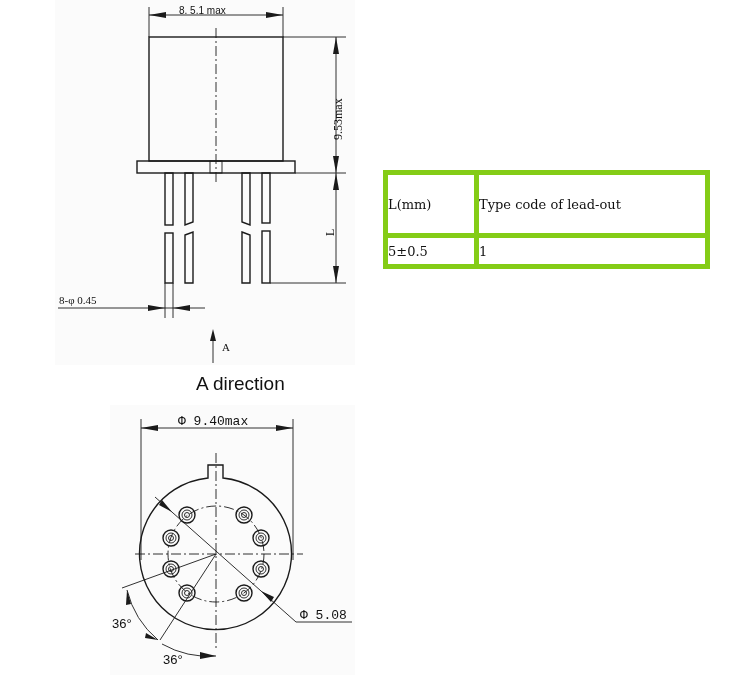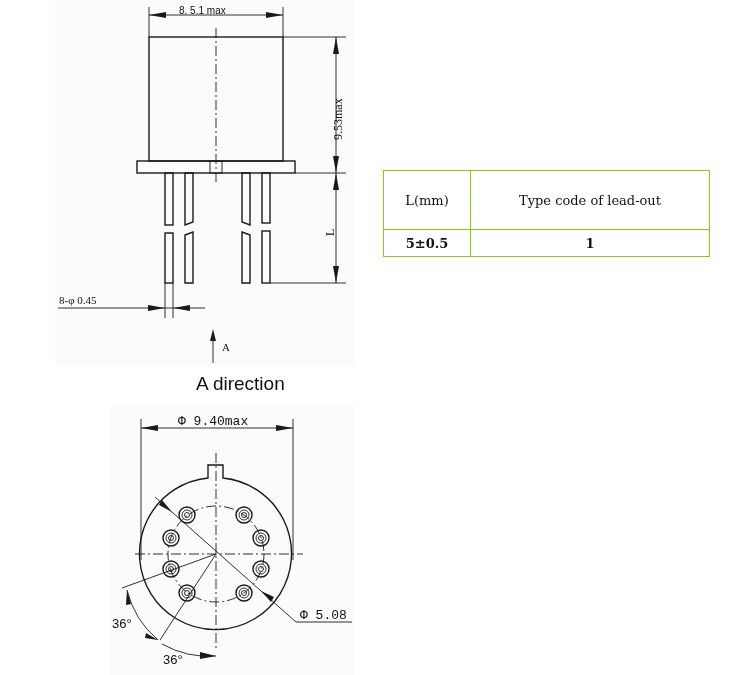--- a/index.html
+++ b/index.html
@@ -6,23 +6,23 @@
   body { width:738px; height:675px; position:relative; overflow:hidden; font-family:"Liberation Sans", sans-serif; }
   #drawing { position:absolute; left:0; top:0; }
   .ln { stroke:#1a1a1a; stroke-width:1.4; fill:none; }
   .thin { stroke:#1a1a1a; stroke-width:0.9; fill:none; }
   .ctr { stroke:#1a1a1a; stroke-width:0.9; fill:none; stroke-dasharray:10 3 2 3; }
   .arrow { fill:#1a1a1a; }
   .serif { font-family:"Liberation Serif", serif; fill:#111; }
   .mono { font-family:"Liberation Mono", monospace; fill:#111; }
   .sans { font-family:"Liberation Sans", sans-serif; fill:#111; }
   #lead-table { position:absolute; left:383px; top:170px; width:327px; border-collapse:collapse; font-family:"DejaVu Serif", serif; font-size:13px; color:#111; }
-  #lead-table td { border:1px solid #84cc16; text-align:center; padding:0; }
+  #lead-table td { border:5px solid #84cc16; text-align:left; padding:0; }
   #lead-table .hdr td { height:58px; }
-  #lead-table .row td { height:26px;font-weight:bold; }
+  #lead-table .row td { height:26px; }
   #lead-table .c1 { width:86px; }
   .panel-bg { fill:#fbfbfb; }
 </style>
 </head>
 <body>
 
 <svg id="drawing" width="738" height="675" viewBox="0 0 738 675" xmlns="http://www.w3.org/2000/svg">
 
   <rect class="panel-bg" x="55" y="0" width="300" height="365"></rect>
   <rect class="panel-bg" x="110" y="405" width="245" height="270"></rect>

